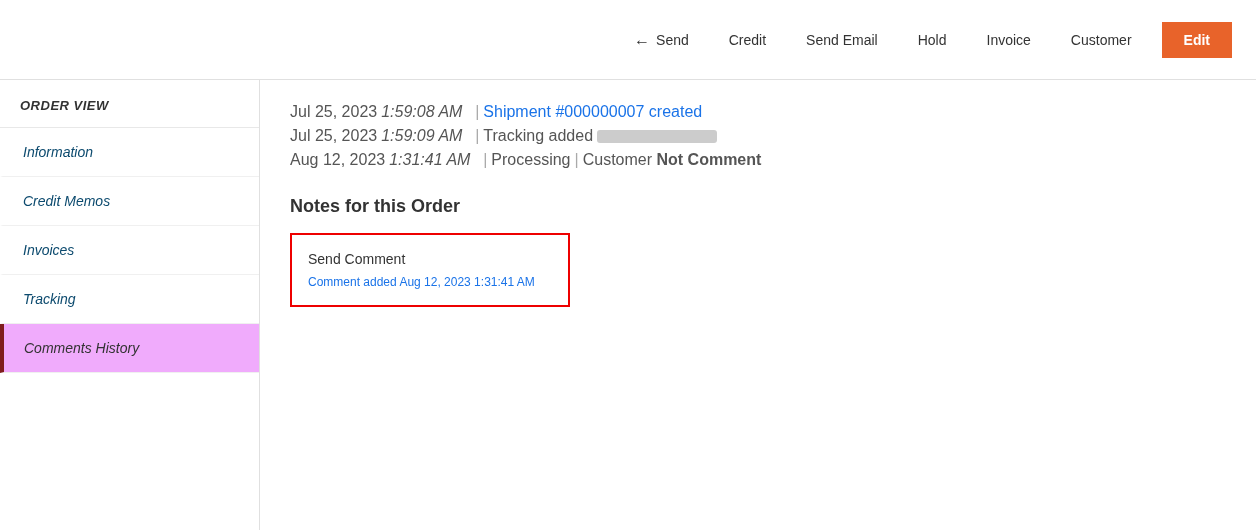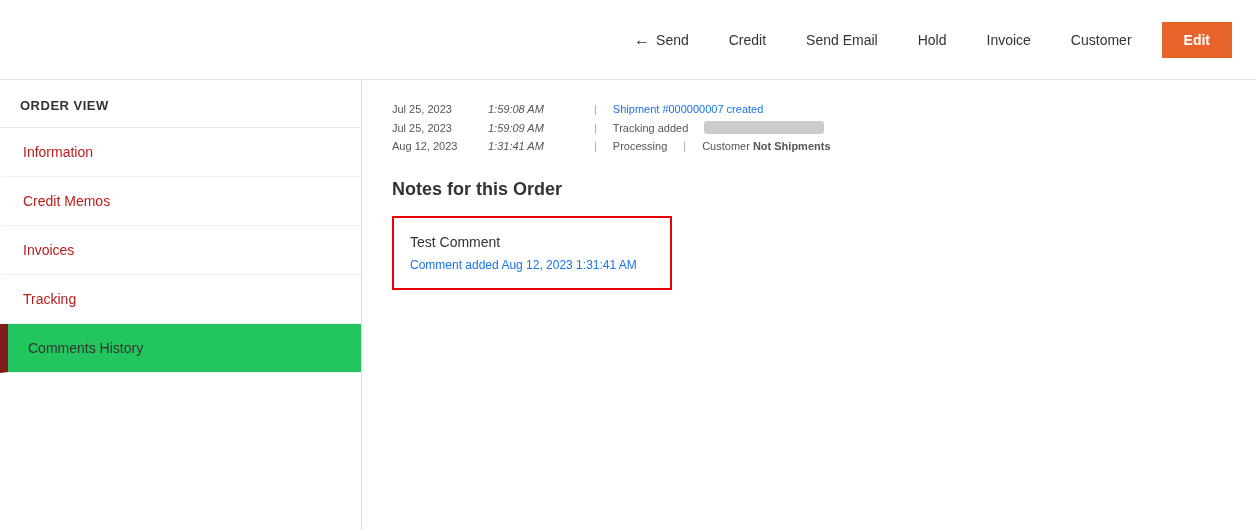--- a/index.html
+++ b/index.html
@@ -39,67 +39,68 @@
       border-radius: 0;
     }
 
     .content-area {
       display: flex;
       min-height: calc(530px - 80px);
       background: #f5f5f5;
     }
 
     .sidebar {
-      width: 362px;
+      width: 260px;
       background: #fff;
       border-right: 1px solid #e0e0e0;
       flex-shrink: 0;
+      font-style: italic;
     }
 
     .sidebar-title {
       padding: 18px 20px 14px 20px;
       font-weight: 700;
       font-size: 13px;
       color: #333;
       text-transform: uppercase;
       letter-spacing: 0.5px;
       border-bottom: 1px solid #e8e8e8;
     }
 
     .sidebar-item {
       padding: 16px 20px;
       border-bottom: 1px solid #f0f0f0;
       cursor: pointer;
-      color: #b91c1c;
+      color: #0c4a6e;
       font-size: 14px;
       border-left: 3px solid transparent;
     }
 
     .sidebar-item.active {
-      border-left: 8px solid #7f1d1d;
+      border-left: 4px solid #7f1d1d;
       color: #333;
       font-weight: 500;
-      background: #22c55e;
+      background: #f0abfc;
     }
 
     .main-content {
       flex: 1;
       padding: 20px 30px;
       background: #fff;
     }
 
     .log-entries {
       margin-bottom: 24px;
     }
 
     .log-entry {
       display: flex;
       align-items: center;
-      gap: 16px;
-      font-size: 11px;
+      gap: 4px;
+      font-size: 16px;
       color: #555;
       padding: 3px 0;
     }
 
     .log-date { color: #555; min-width: 80px; }
     .log-time { color: #555; min-width: 90px; font-style: italic; }
     .log-separator { color: #aaa; }
     .log-desc { color: #1a73e8; }
     .log-label { color: #555; }
 
@@ -209,28 +210,28 @@
         <span class="log-label">Tracking added</span>
         <span class="blurred"></span>
       </div>
 
       <div class="log-entry">
         <span class="log-date">Aug 12, 2023</span>
         <span class="log-time">1:31:41 AM</span>
         <span class="log-separator">|</span>
         <span class="log-label">Processing</span>
         <span class="log-separator">|</span>
-        <span class="log-label">Customer <strong>Not Shipments</strong></span>
+        <span class="log-label">Customer <strong>Not Comment</strong></span>
       </div>
 
     </div>
 
     
     <div class="section-title">Notes for this Order</div>
 
     <div class="comment-box">
-      <div class="comment-text">Test Comment</div>
+      <div class="comment-text">Send Comment</div>
       <div class="comment-meta">Comment added Aug 12, 2023 1:31:41 AM</div>
     </div>
 
   </div>
 
 </div>
 
 </body></html>

